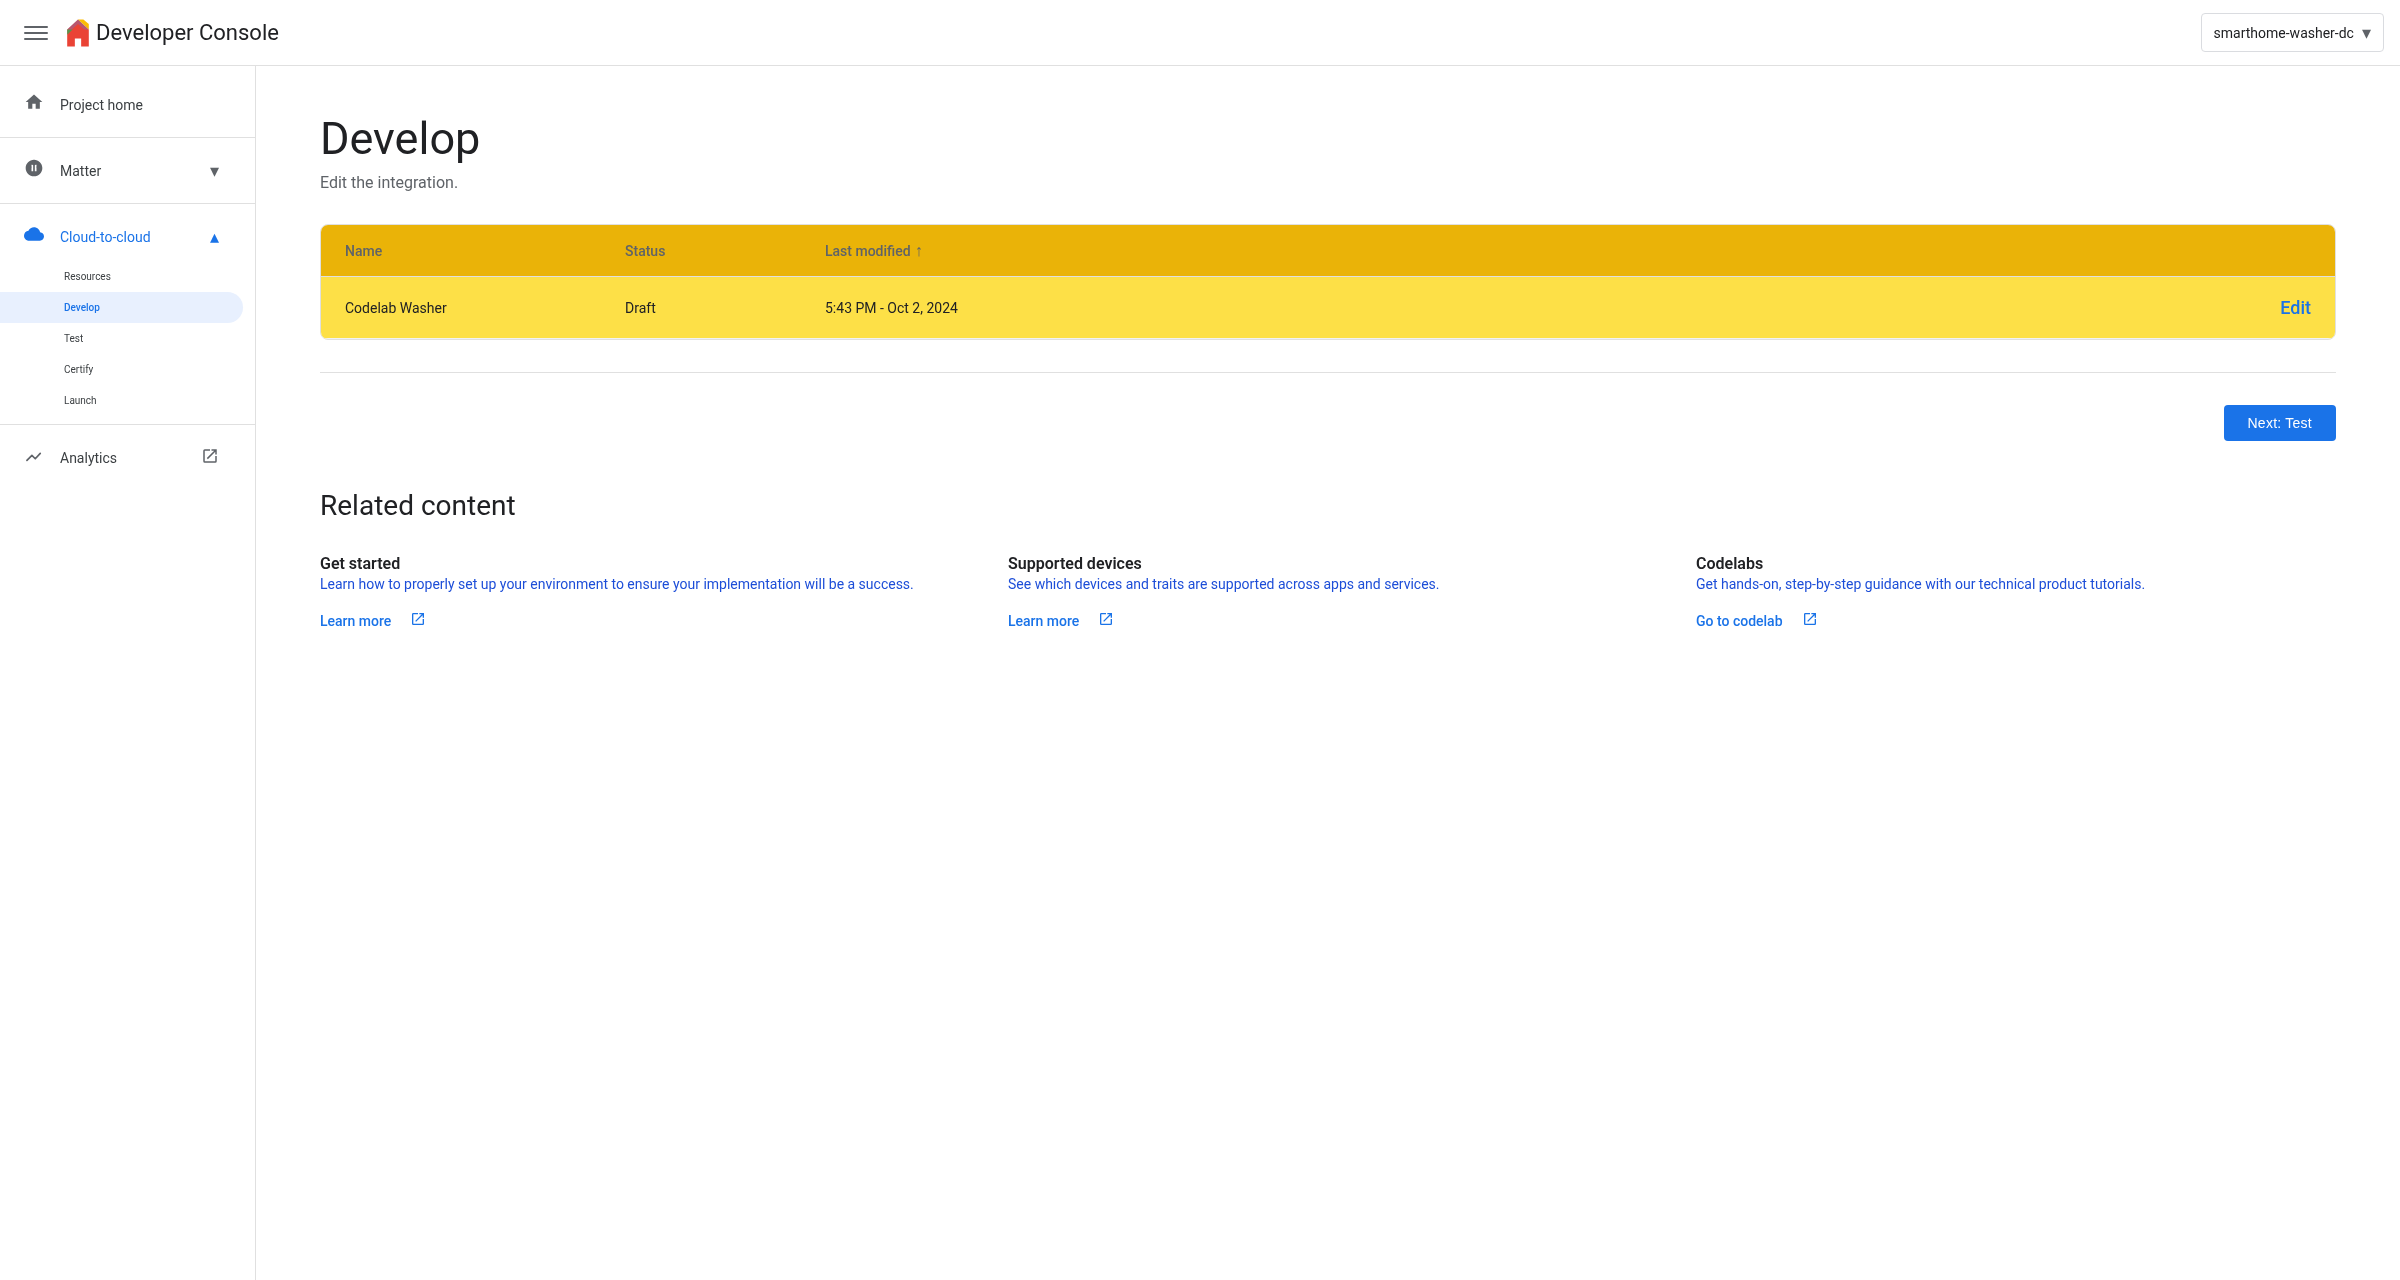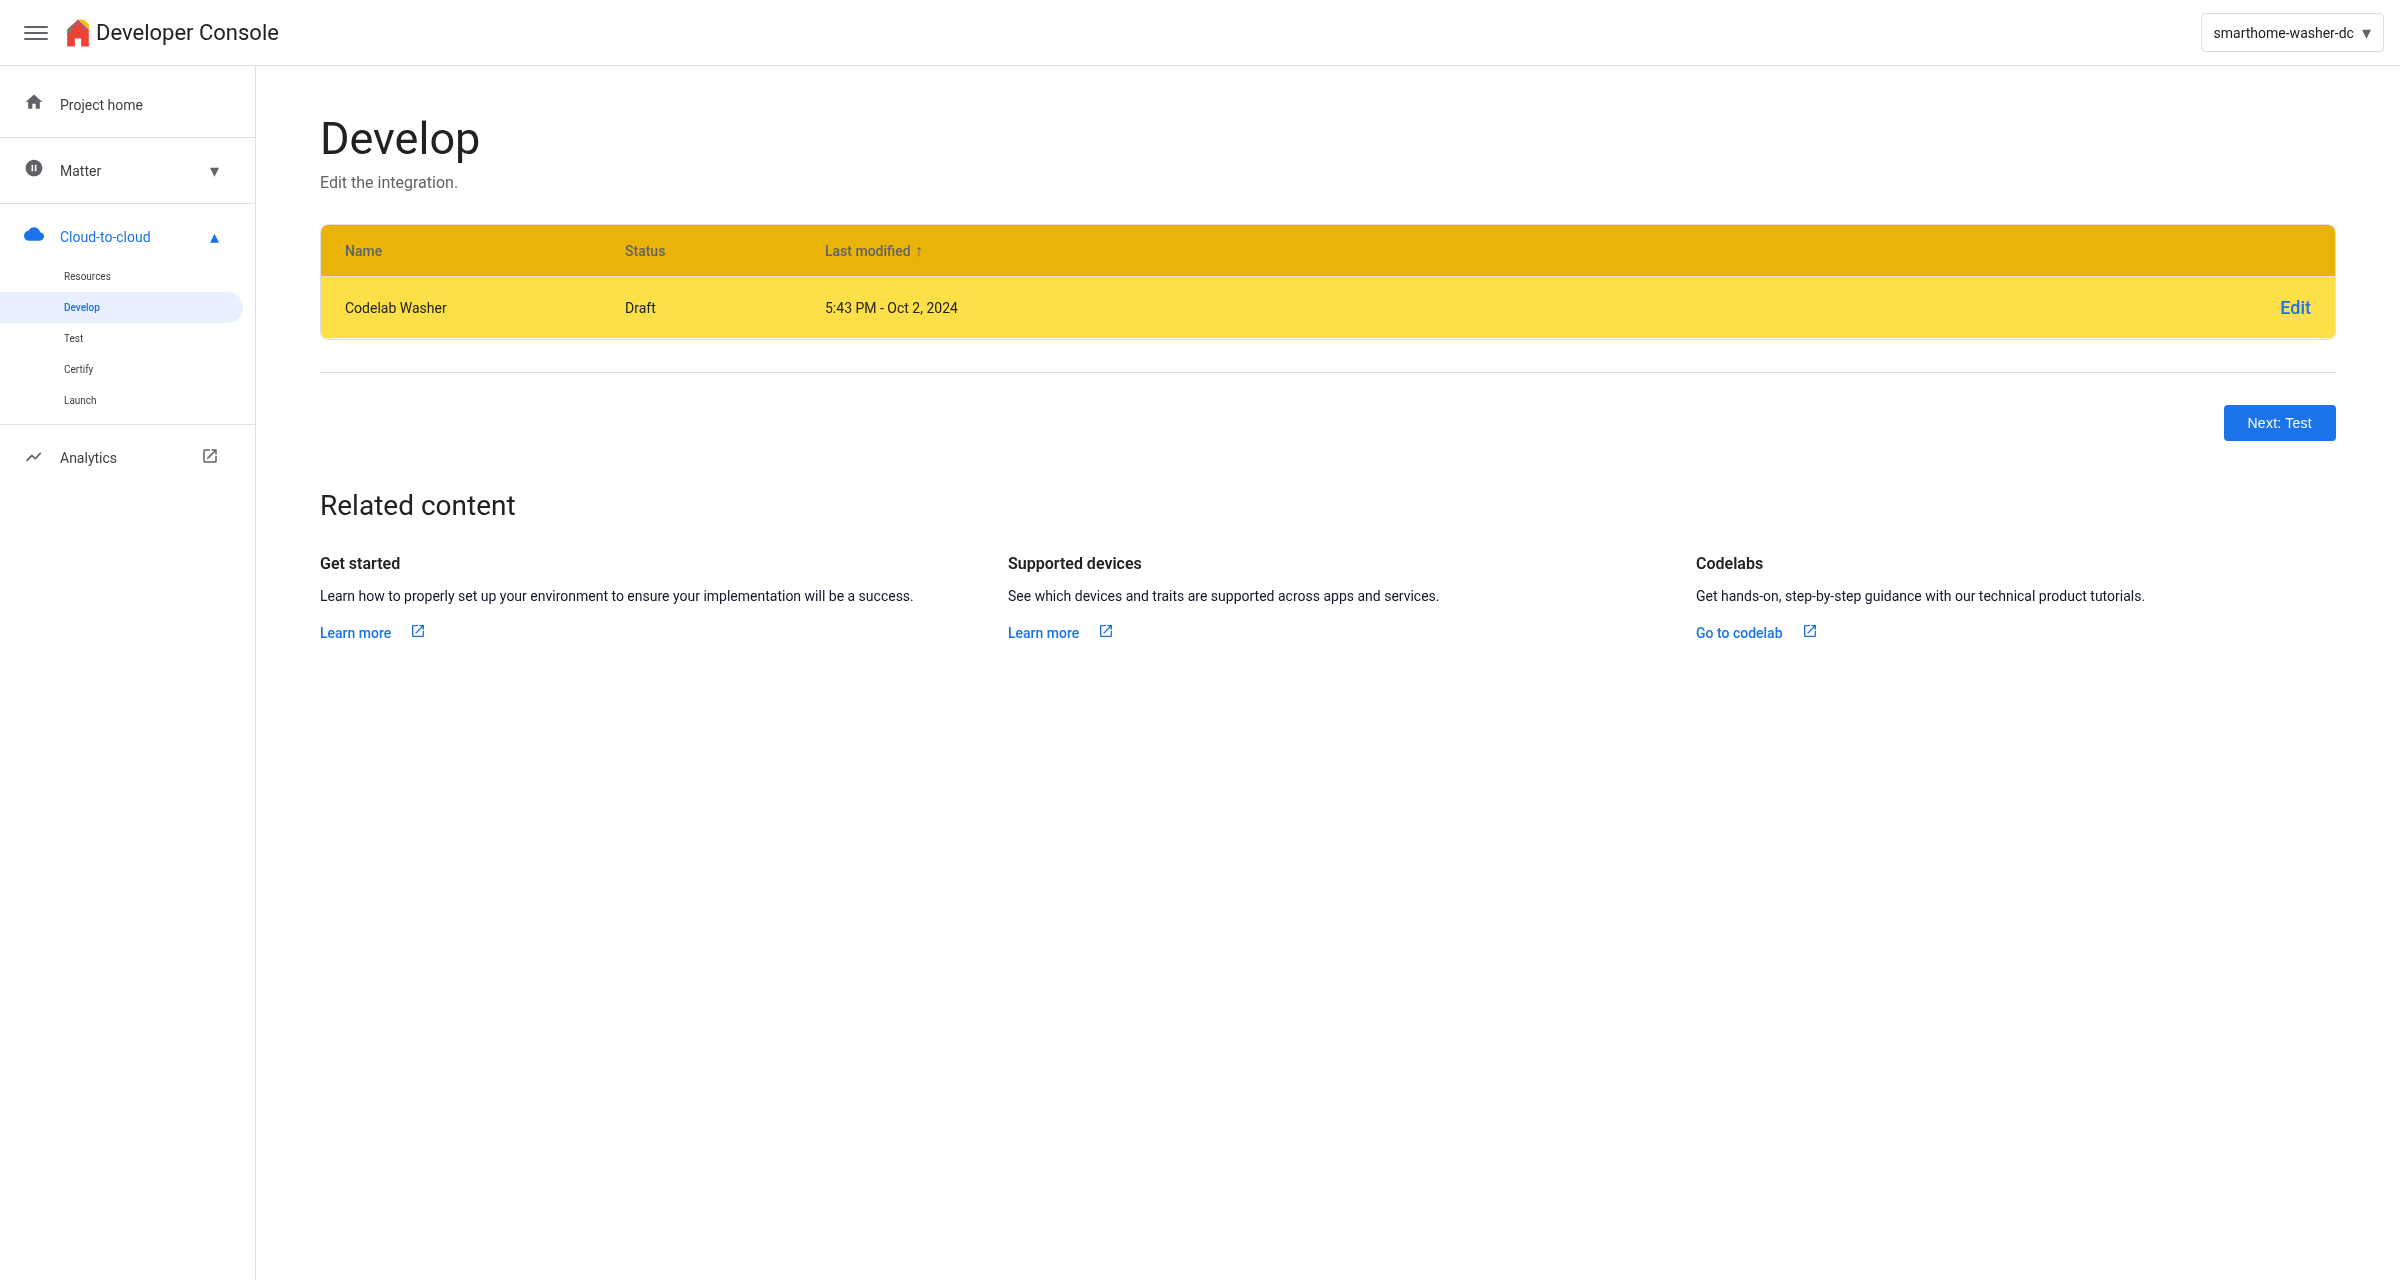--- a/index.html
+++ b/index.html
@@ -204,25 +204,25 @@
     }
     .related-cards {
       display: grid;
       grid-template-columns: 1fr 1fr 1fr;
       gap: 48px;
     }
     .related-card-title {
       font-size: 16px;
       font-weight: 600;
       color: #202124;
-      margin-bottom: 12px;
+      margin-bottom: 0;
     }
     .related-card-desc {
       font-size: 14px;
-      color: #0f172a;
+      color: #1d4ed8;
       line-height: 1.6;
       margin-bottom: 16px;
     }
     .learn-more-link {
       display: flex;
       align-items: center;
       gap: 19px;
       color: #1a73e8;
       font-size: 14px;
       font-weight: 500;

